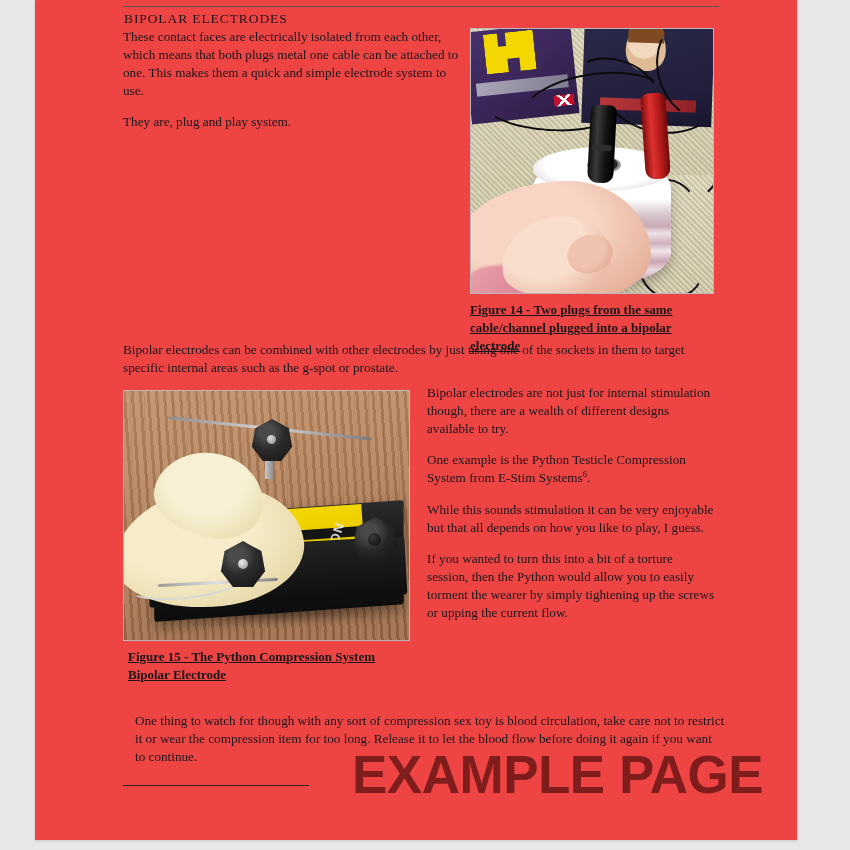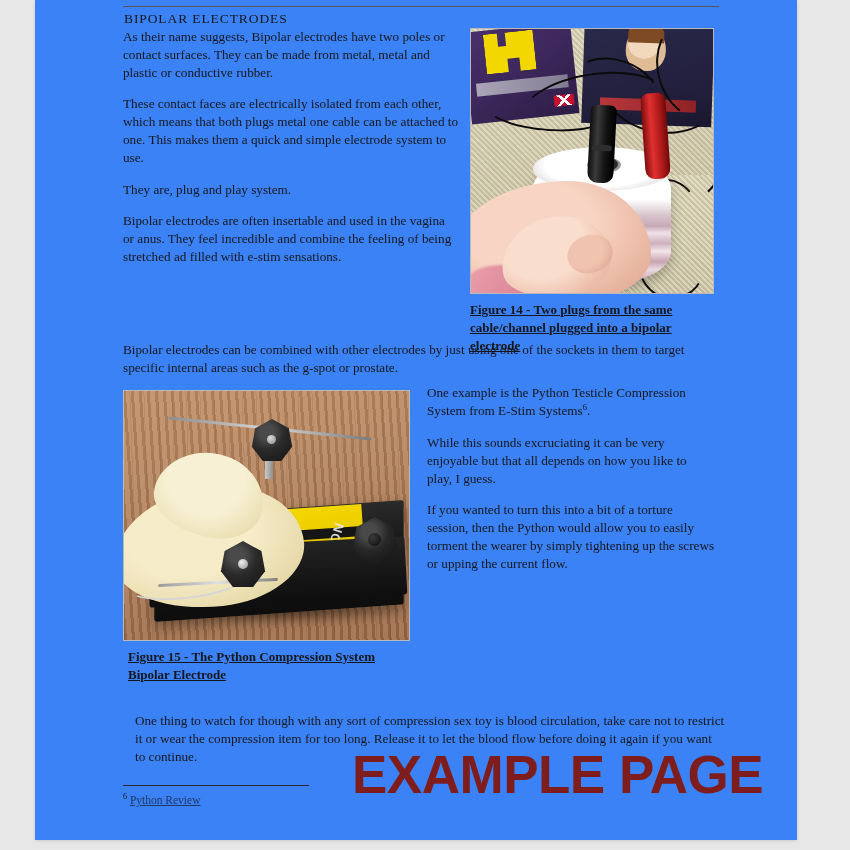--- a/index.html
+++ b/index.html
@@ -15,21 +15,21 @@
     position: relative;
   }
 
   
   #page {
     position: absolute;
     left: 35px;
     top: 0px;
     width: 762px;
     height: 840px;
-    background: #3b82f6;
+    background: #ef4444;
     box-shadow: 0 1px 3px rgba(0,0,0,0.13);
     overflow: hidden;
   }
 
   #page-inner {
     position: absolute;
     left: 88px;
     top: 0px;
     width: 596px;
     height: 840px;
@@ -400,24 +400,22 @@
 </head>
 <body>
 
 <div id="page">
   <div id="page-inner">
 
     <div class="head-rule"></div>
     <div class="section-heading">BIPOLAR ELECTRODES</div>
 
     <div class="col-left">
-      <p class="body-text">As their name suggests, Bipolar electrodes have two poles or contact surfaces. They can be made from metal, metal and plastic or conductive rubber.</p>
       <p class="body-text">These contact faces are electrically isolated from each other, which means that both plugs metal one cable can be attached to one. This makes them a quick and simple electrode system to use.</p>
       <p class="body-text">They are, plug and play system.</p>
-      <p class="body-text">Bipolar electrodes are often insertable and used in the vagina or anus. They feel incredible and combine the feeling of being stretched ad filled with e-stim sensations.</p>
     </div>
 
     <div class="fig-wrap" id="fig14-wrap">
       <div class="photo" id="fig14-photo">
         <div id="ph1-bg"></div>
         <div id="ph1-mat-r"></div>
         <div id="ph1-pkg-left">
           <div class="yellow-logo"></div>
           <div class="pkg-word"></div>
           <div class="uk-flag"></div>
@@ -468,32 +466,30 @@
         <div id="ph2-wire-a"></div>
         <div id="ph2-knob1-stem"></div>
         <div id="ph2-knob1"></div>
         <div id="ph2-knob2"></div>
         <div id="ph2-knob3"></div>
       </div>
       <div class="fig-caption">Figure 15 - The Python Compression System Bipolar Electrode</div>
     </div>
 
     <div class="col-right-text">
+      <p class="body-text">Bipolar electrodes are not just for internal stimulation though, there are a wealth of different designs available to try.</p>
       <p class="body-text"><span>One example is the Python Testicle Compression System from E-Stim Systems</span><sup class="fn-ref">6</sup><span>.</span></p>
-      <p class="body-text">While this sounds excruciating it can be very enjoyable but that all depends on how you like to play, I guess.</p>
+      <p class="body-text">While this sounds stimulation it can be very enjoyable but that all depends on how you like to play, I guess.</p>
       <p class="body-text">If you wanted to turn this into a bit of a torture session, then the Python would allow you to easily torment the wearer by simply tightening up the screws or upping the current flow.</p>
     </div>
 
     <div class="bottom-block">
       <p class="body-text">One thing to watch for though with any sort of compression sex toy is blood circulation, take care not to restrict it or wear the compression item for too long. Release it to let the blood flow before doing it again if you want to continue.</p>
     </div>
 
     <div class="footnote-area">
       <div class="footnote-rule"></div>
-      <div class="footnote-text"><sup>6</sup>
-        <a class="footnote-link" href="#">Python Review</a>
-      </div>
     </div>
 
   </div>
 </div>
 
 <div id="watermark">EXAMPLE PAGE</div>
 
 </body></html>

